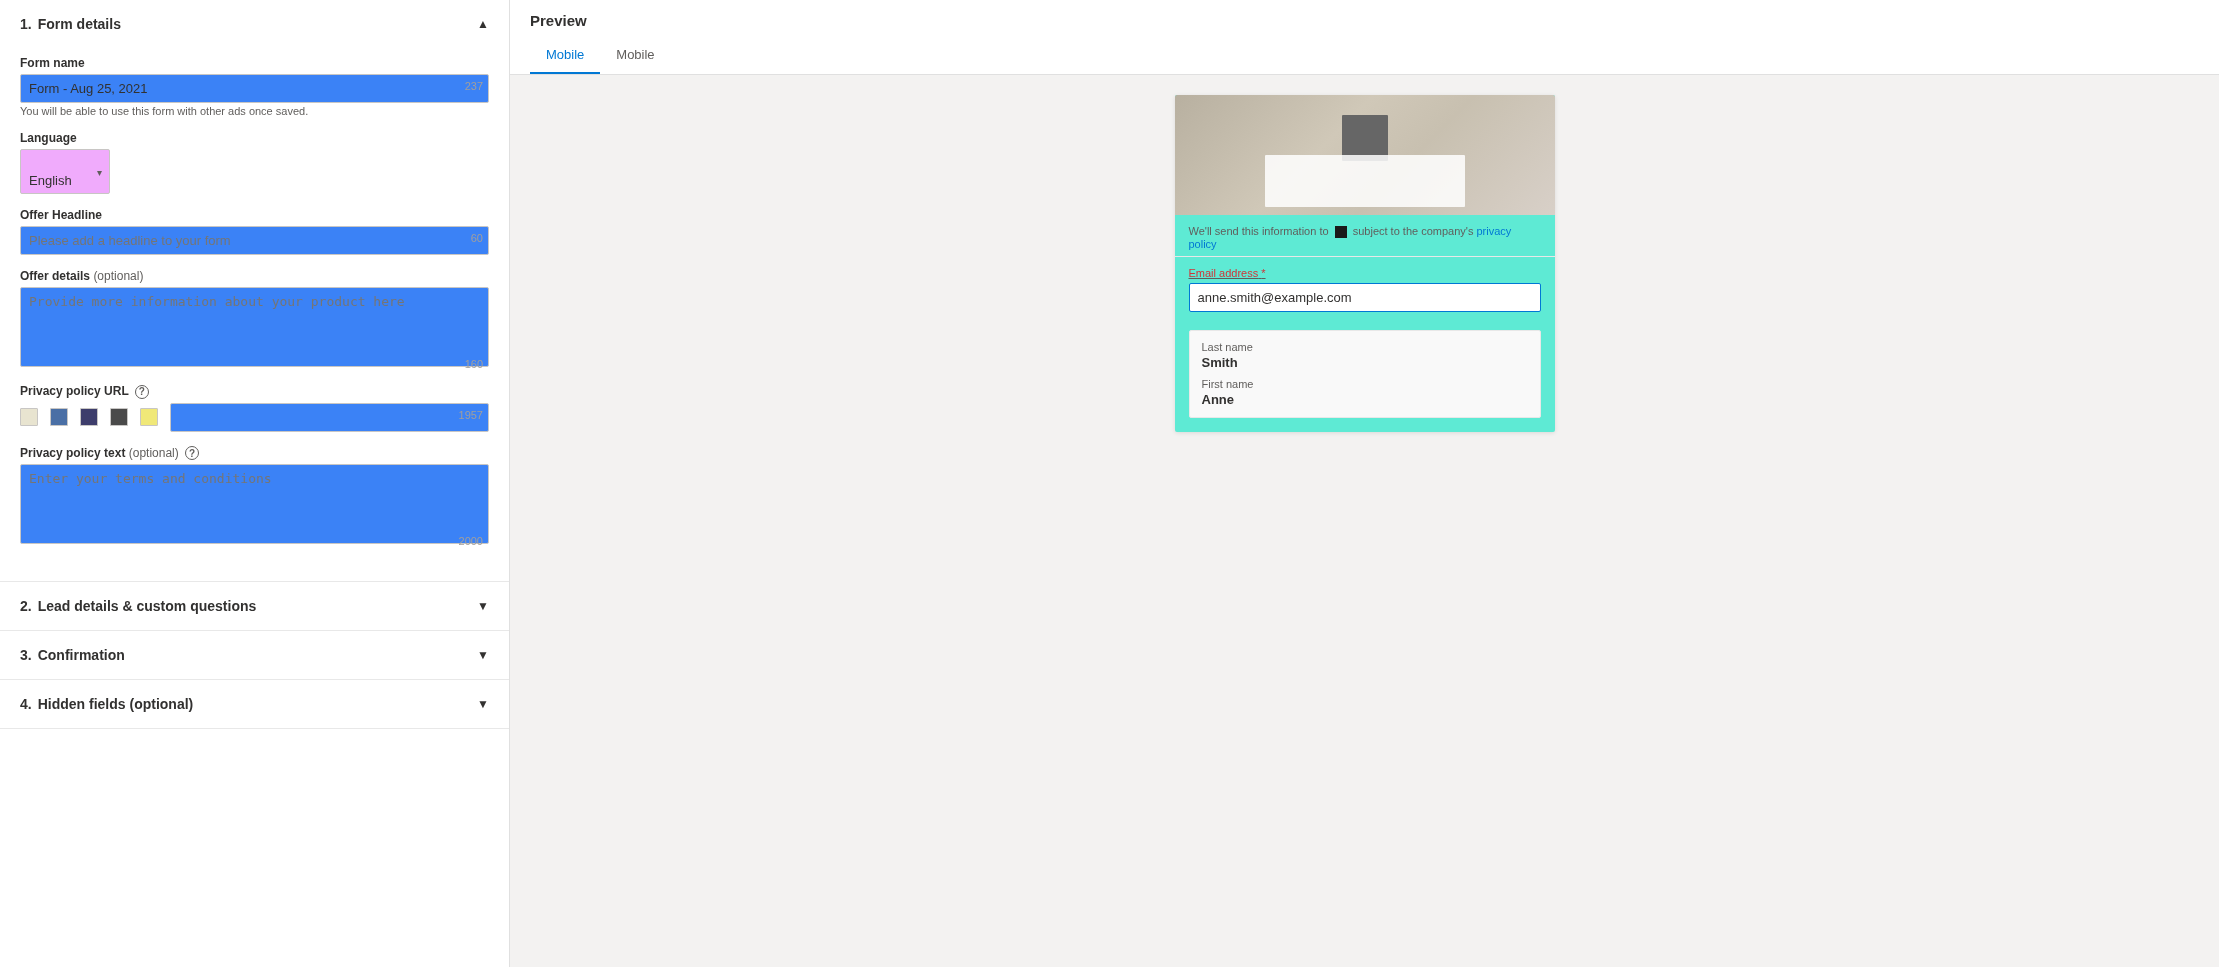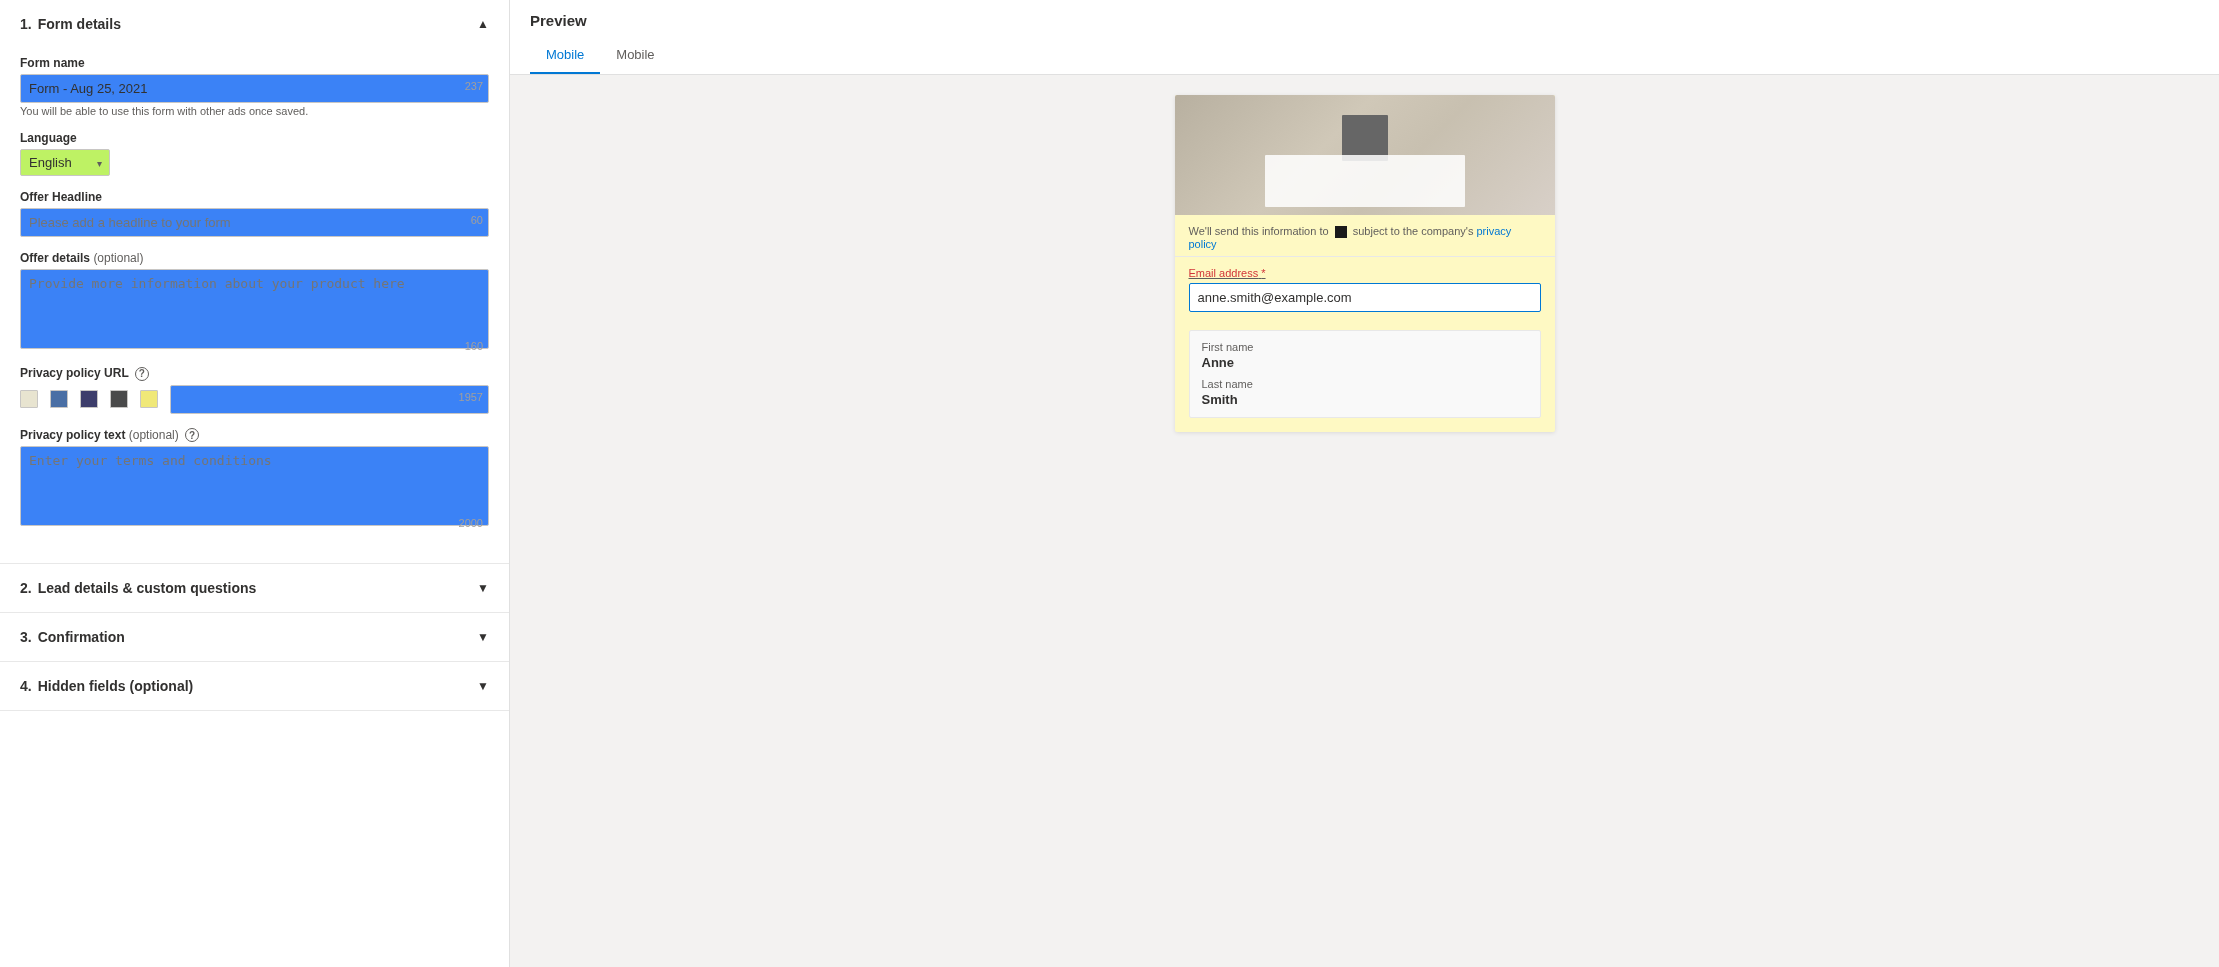--- a/index.html
+++ b/index.html
@@ -105,24 +105,24 @@
 
     .language-select-wrapper {
       position: relative;
       display: inline-block;
     }
 
     .language-select {
       appearance: none;
       border: 1px solid #c8c6c4;
       border-radius: 2px;
-      padding: 5px 28px 5px 8px;
-      font-size: 13px;
-      color: #323130;
-      background: #bef264;
+      padding: 23px 28px 5px 8px;
+      font-size: 13px;
+      color: #323130;
+      background: #f0abfc;
       cursor: pointer;
       outline: none;
       min-width: 90px;
     }
 
     .language-chevron {
       position: absolute;
       right: 8px;
       top: 50%;
       transform: translateY(-50%);
@@ -216,21 +216,21 @@
     }
 
     .preview-content {
       padding: 20px;
       display: flex;
       justify-content: center;
     }
 
     .preview-card {
       width: 380px;
-      background: #fef9c3;
+      background: #5eead4;
       border-radius: 2px;
       overflow: hidden;
       box-shadow: 0 1px 4px rgba(0,0,0,0.1);
     }
 
     
     .ad-preview-area {
       width: 100%;
       height: 120px;
       background: linear-gradient(135deg, #b8b0a0 0%, #d0c8b8 40%, #c8c0b0 60%, #d8d0c8 100%);
@@ -480,24 +480,24 @@
       <div class="email-section">
         <div class="email-label">
           <span>Email address</span>
           <span style="color:#d13438;">*</span>
         </div>
         <input type="text" class="email-input-preview" value="anne.smith@example.com" style="">
       </div>
 
       <div class="name-section">
         <div class="name-field">
+          <div class="name-field-label">Last name</div>
+          <div class="name-field-value">Smith</div>
+        </div>
+        <div class="name-field">
           <div class="name-field-label">First name</div>
           <div class="name-field-value">Anne</div>
         </div>
-        <div class="name-field">
-          <div class="name-field-label">Last name</div>
-          <div class="name-field-value">Smith</div>
-        </div>
       </div>
 
     </div>
   </div>
 </div>
 
 </body></html>

